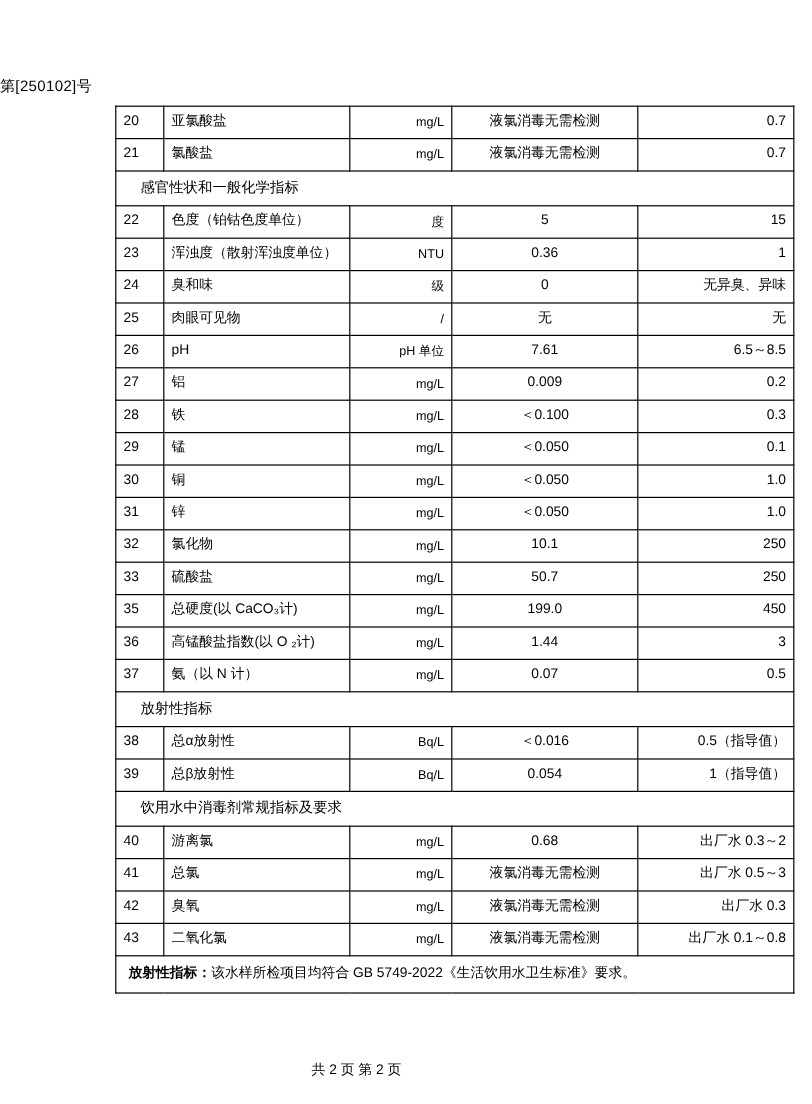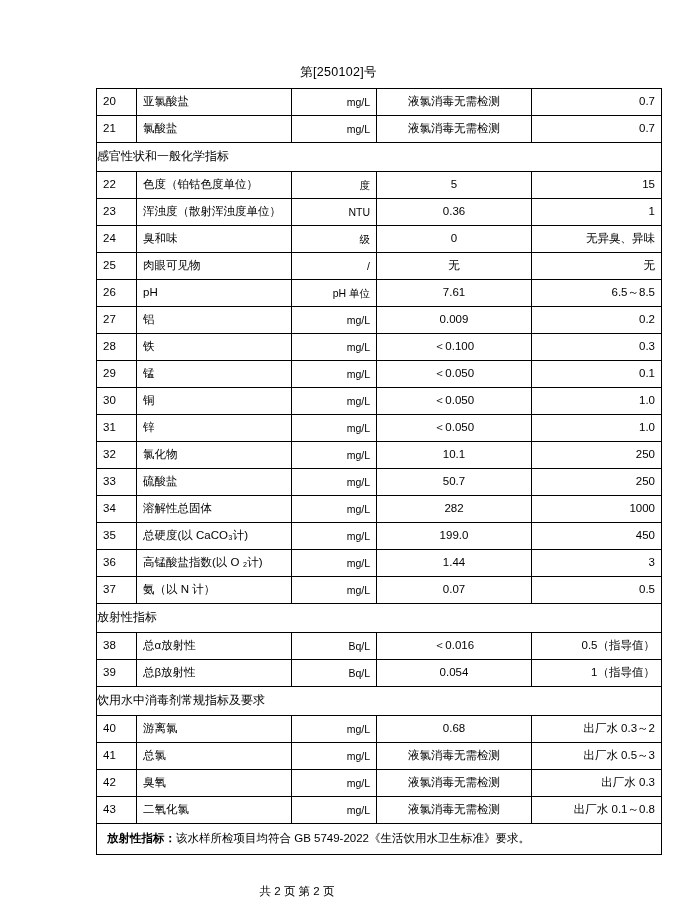--- a/index.html
+++ b/index.html
@@ -20,21 +20,20 @@
     left: 0; top: 0;
     width: 677px;
     height: 920px;
     box-sizing: border-box;
   }
   .doc-header {
     position: absolute;
     left: 0;
     top: 64px;
     width: 677px;
-    text-align: center;
     font-size: 12.5px;
     letter-spacing: 0.3px;
   }
   table.report {
     position: absolute;
     left: 56px;
     top: 88px;
     width: 565px;
     border-collapse: collapse;
     table-layout: fixed;
@@ -61,21 +60,21 @@
     padding-left: 8px;
   }
   td.item { text-align: left; }
   td.unit { text-align: right; }
   td.res  { text-align: center; }
   td.lim  { text-align: right; }
 
   tr.section td {
     height: 28px;
     text-align: left;
-    padding-left: 0;
+    padding-left: 20px;
     font-size: 12px;
   }
   tr.footer td {
     height: 30px;
     text-align: left;
     padding-left: 10px;
     font-size: 11.5px;
   }
   .bold { font-weight: bold; }
   .unit-small { font-size: 10.5px; }
@@ -199,27 +198,20 @@
           <td class="lim">250</td>
         </tr>
         <tr class="data">
           <td class="no">33</td>
           <td class="item">硫酸盐</td>
           <td class="unit unit-small">mg/L</td>
           <td class="res">50.7</td>
           <td class="lim">250</td>
         </tr>
         <tr class="data">
-          <td class="no">34</td>
-          <td class="item">溶解性总固体</td>
-          <td class="unit unit-small">mg/L</td>
-          <td class="res">282</td>
-          <td class="lim">1000</td>
-        </tr>
-        <tr class="data">
           <td class="no">35</td>
           <td class="item">总硬度(以 CaCO₃计)</td>
           <td class="unit unit-small">mg/L</td>
           <td class="res">199.0</td>
           <td class="lim">450</td>
         </tr>
         <tr class="data">
           <td class="no">36</td>
           <td class="item">高锰酸盐指数(以 O ₂计)</td>
           <td class="unit unit-small">mg/L</td>

